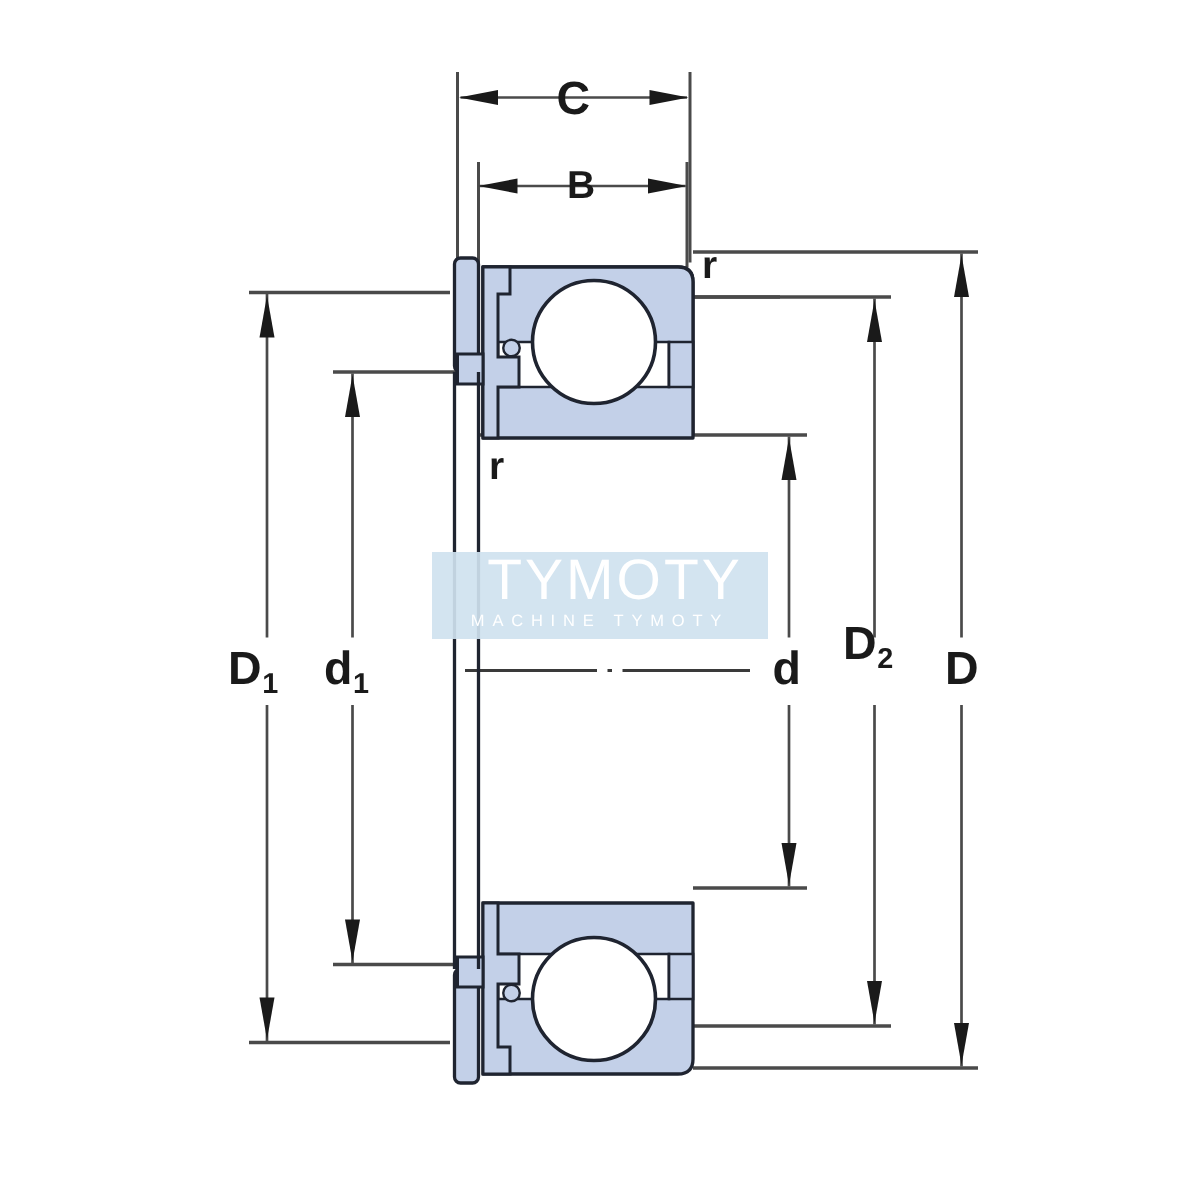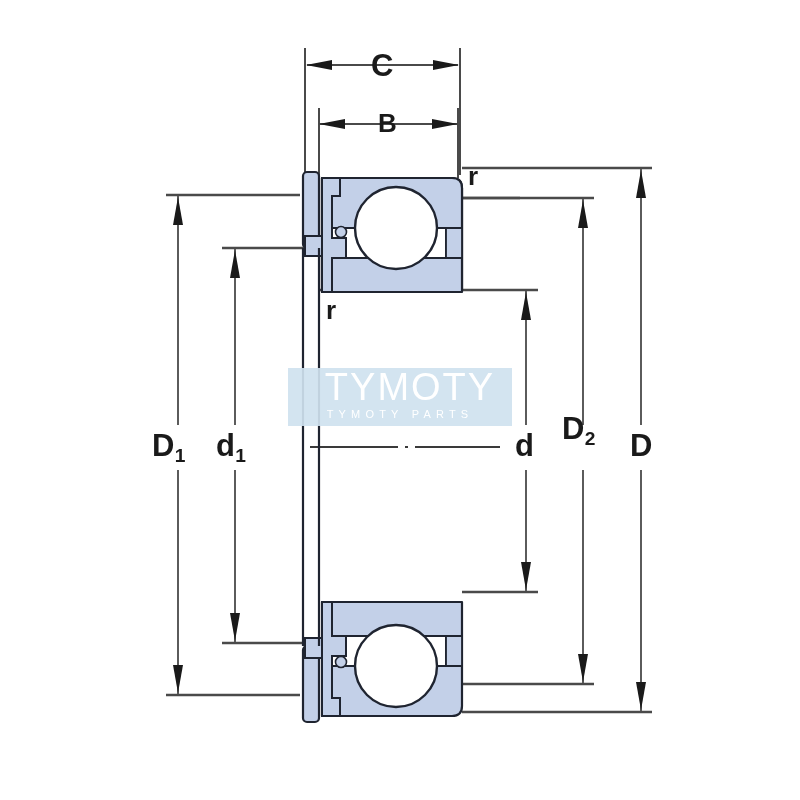--- a/index.html
+++ b/index.html
@@ -195,21 +195,21 @@
 
     <g stroke="#1f2430" fill="none">
       <line x1="303" y1="248" x2="303" y2="646" stroke-width="2.2"></line>
       <line x1="319" y1="248" x2="319" y2="646" stroke-width="2.2"></line>
     </g>
 
   </svg>
 
   <div class="watermark-band"></div>
   <div class="wm-main">TYMOTY</div>
-  <div class="wm-sub">TYMOTY PARTS</div>
+  <div class="wm-sub">MACHINE TYMOTY</div>
 
   <div class="dim-label size-lg" style="left:371px; top:50px;">C</div>
 
   <div class="dim-label size-md" style="left:378px; top:110px;">B</div>
 
   <div class="dim-label size-md" style="left:468px; top:163px;">r</div>
 
   <div class="dim-label size-md" style="left:326px; top:297px;">r</div>
 
   <div class="dim-label size-lg" style="left:152px; top:430px;">

